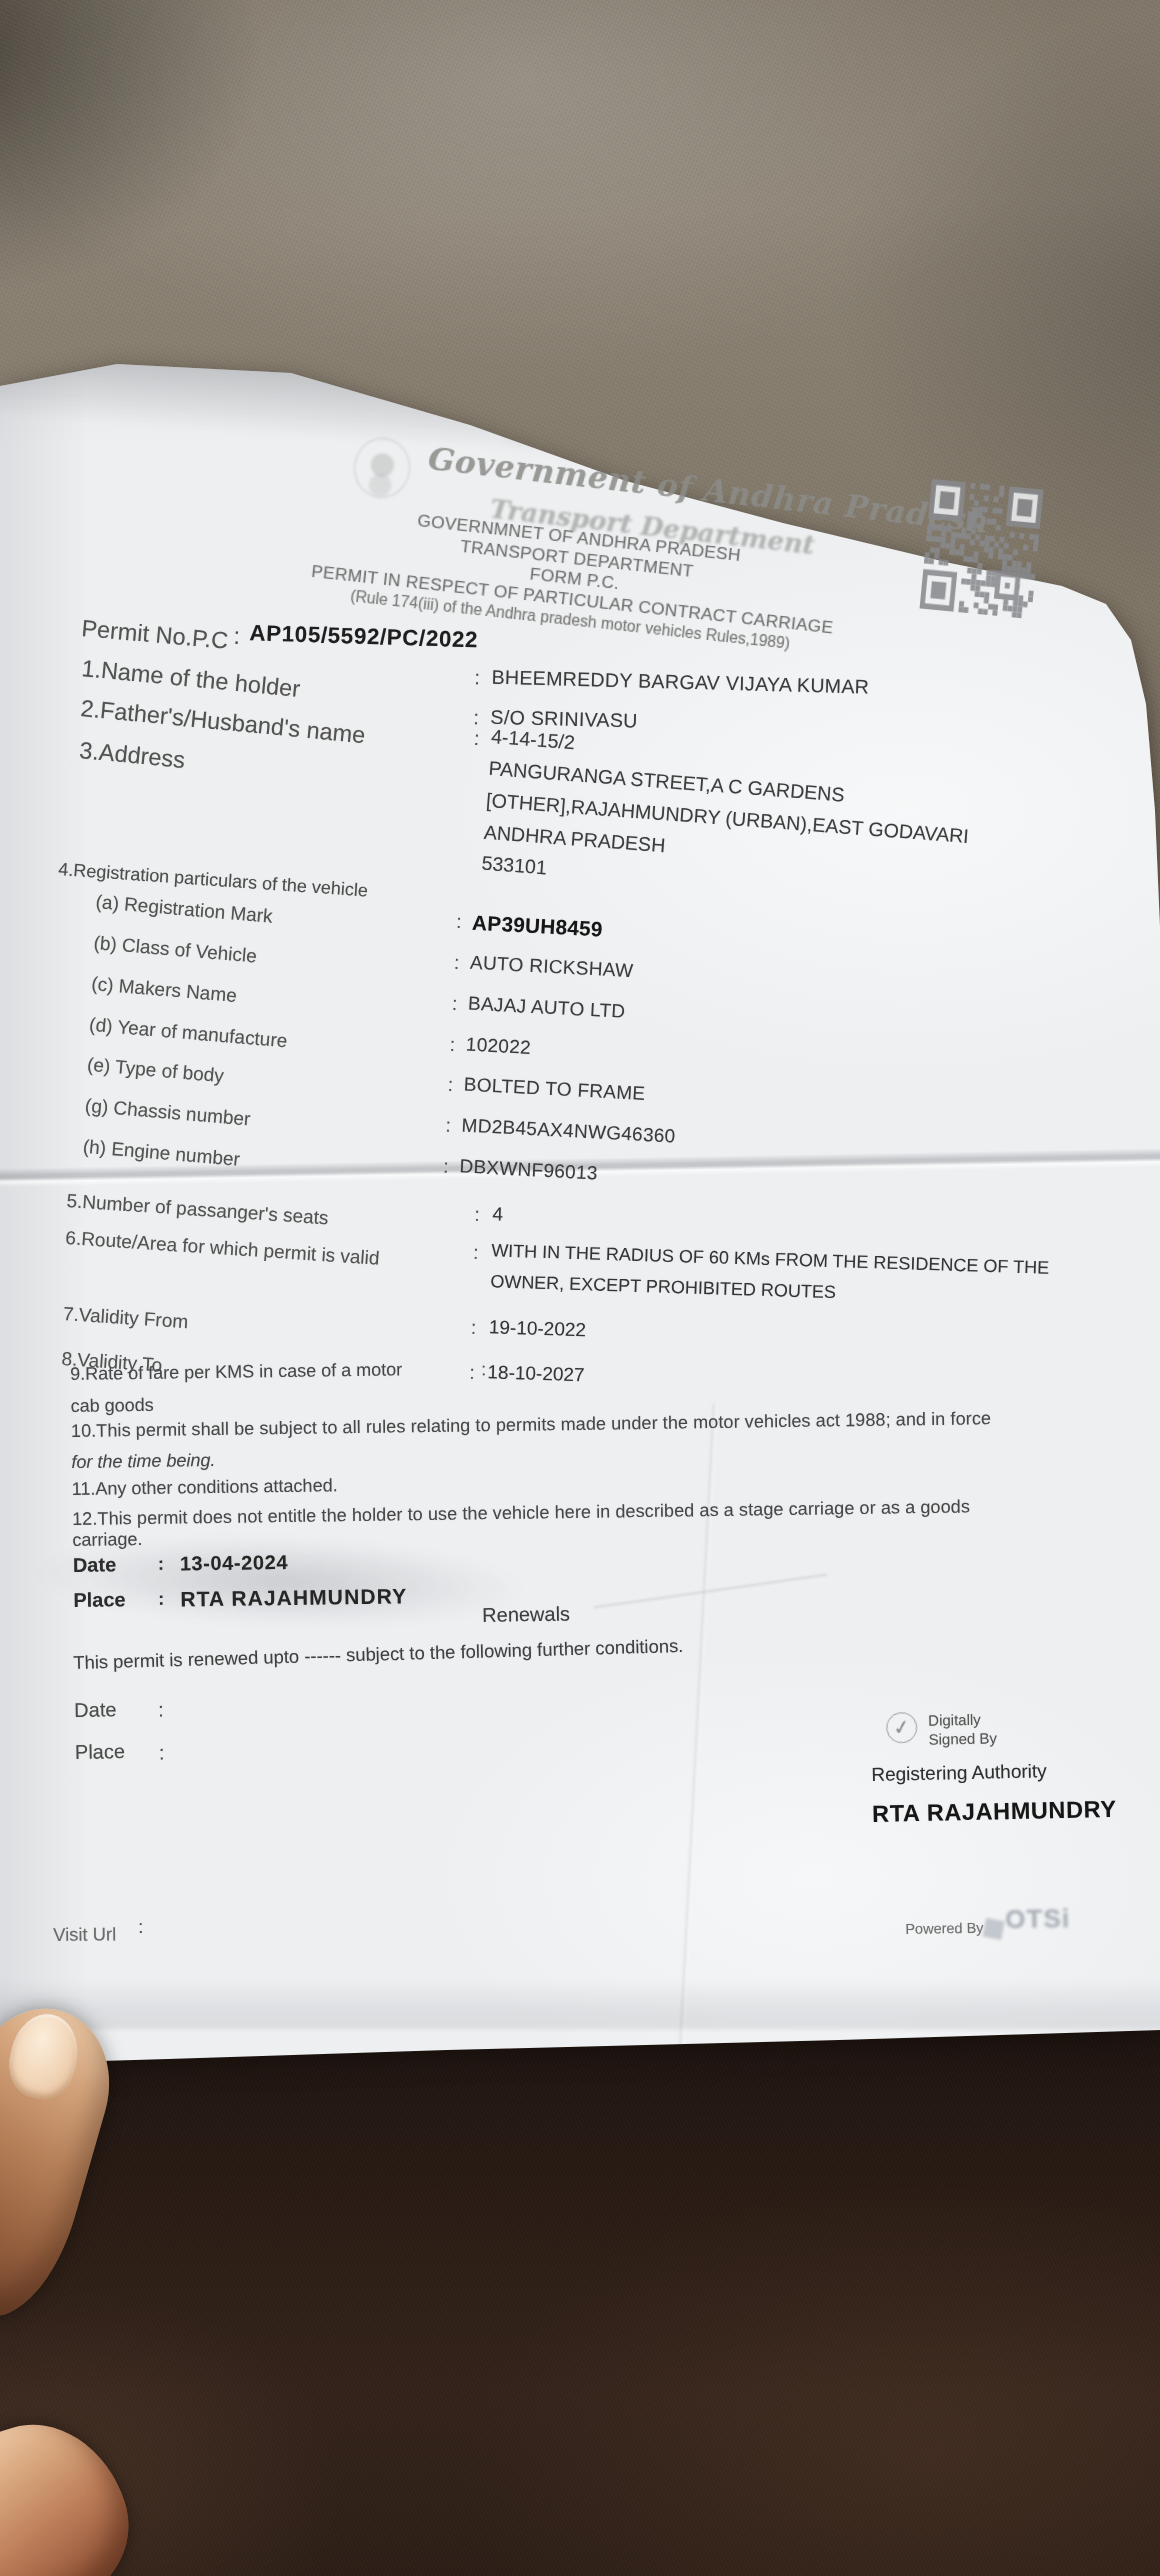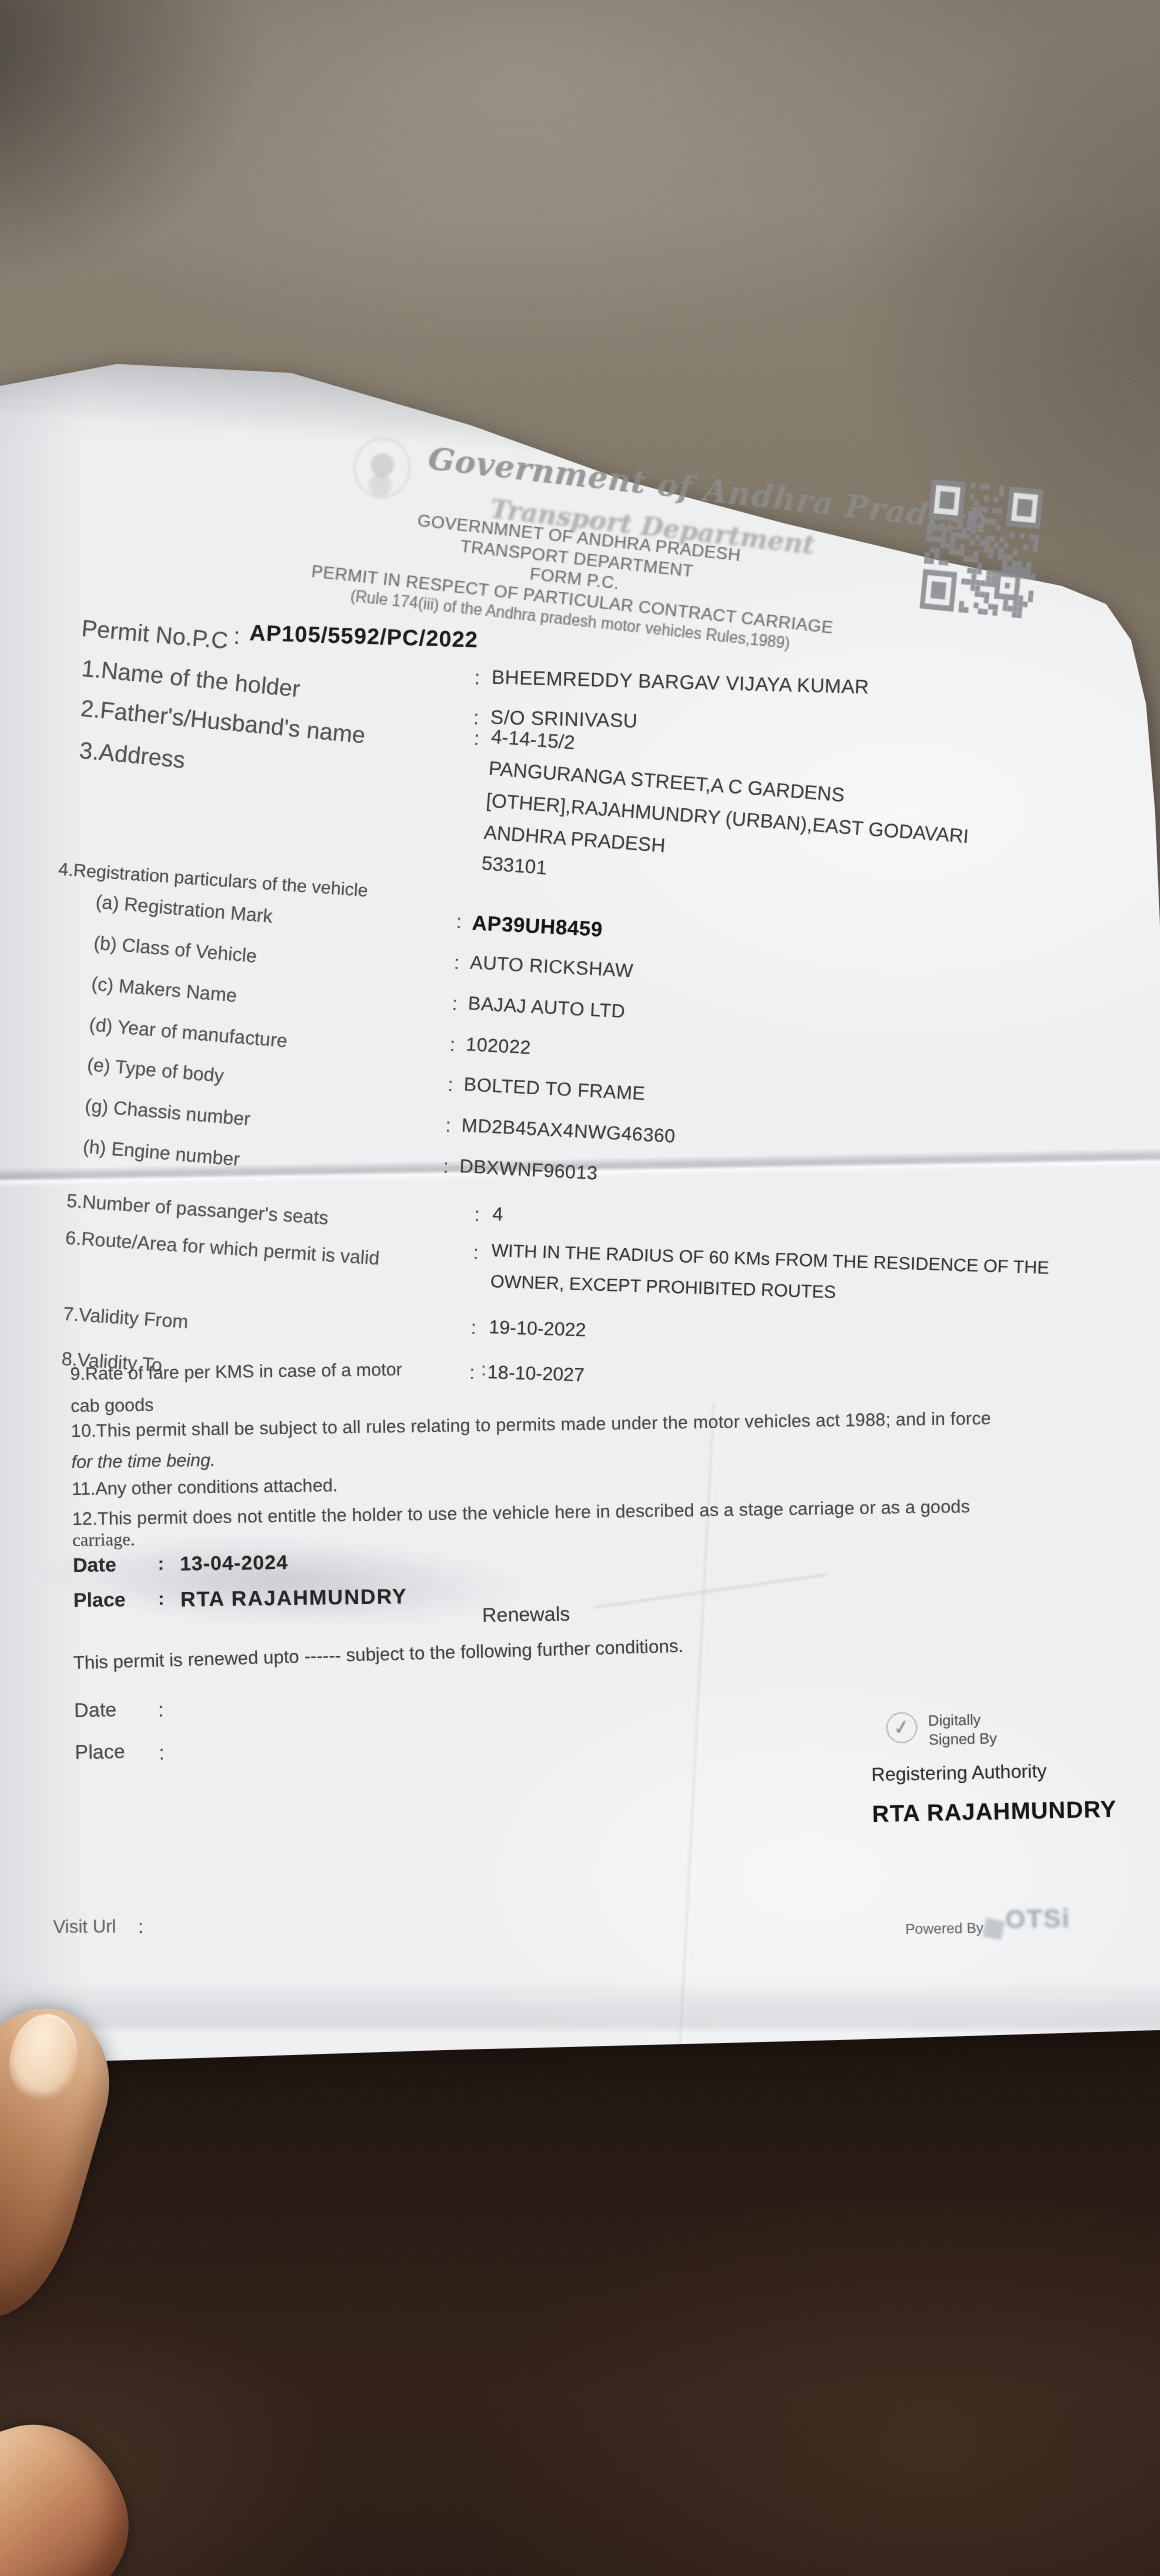--- a/index.html
+++ b/index.html
@@ -109,21 +109,21 @@
   .i5l{left:0;top:0;} .i5c{left:408px;top:1.1px;} .i5v{left:426px;top:0;}
   .i6l{left:0;top:37px;} .i6c{left:408px;top:39px;} .i6v1{left:426px;top:37px;font-size:18px;} .i6v2{left:426px;top:68px;font-size:18px;}
   .i7l{left:0;top:113px;} .i7c{left:408px;top:114px;} .i7v{left:426px;top:113px;}
   .i8l{left:0;top:158px;} .i8c{left:408px;top:159px;} .i8v{left:426px;top:158px;}
   .s-items .val{color:#343434;}
 
   .s-clauses{left:70px;top:1364px;transform:rotate(-0.8deg);font-size:18px;color:#474747;}
   .c9a{left:0;top:0;}  .c9c{left:411px;top:1.1px;} .c9b{left:0;top:32px;}
   .c10a{left:0;top:57px;letter-spacing:0.1px;} .c10b{left:0;top:88px;font-style:italic;}
   .c11{left:0;top:115px;}
-  .c12a{left:0;top:145px;letter-spacing:0.1px;} .c12b{left:0;top:166px;font-family:Liberation Serif, serif;}
+  .c12a{left:0;top:145px;letter-spacing:0.1px;} .c12b{left:0;top:166px;}
   .dt-l{left:0;top:190px;font-size:20px;font-weight:600;color:#2c2c2c;}
   .dt-c{left:85px;top:191px;font-weight:600;color:#2c2c2c;}
   .dt-v{left:107px;top:190px;font-size:20px;font-weight:600;color:#262626;letter-spacing:0.6px;}
   .pl-l{left:0;top:225px;font-size:20px;font-weight:600;color:#2c2c2c;}
   .pl-c{left:85px;top:226px;font-weight:600;color:#2c2c2c;}
   .pl-v{left:107px;top:225px;font-size:21px;font-weight:600;color:#262626;letter-spacing:1.1px;}
 
   .s-renewals{left:482px;top:1604px;transform:rotate(-1deg);font-size:20px;color:#3d3d3d;}
   .s-sentence{left:73px;top:1652px;transform:rotate(-1.6deg);font-size:18.4px;color:#3f3f3f;}
   .s-blanks{left:74px;top:1699px;transform:rotate(-1deg);font-size:20px;color:#4a4a48;}
@@ -480,21 +480,21 @@
 
   <div class="sec s-sign">
     <span class="chk">✓</span>
     <span class="sg1">Digitally</span>
     <span class="sg2">Signed By</span>
     <span class="sg-auth">Registering Authority</span>
     <span class="sg-off">RTA RAJAHMUNDRY</span>
   </div>
 
   <div class="sec s-visit">
-    <span style="left:0;top:0">Visit Url</span>
+    <span style="left:0;top:8px">Visit Url</span>
     <span class="colon">:</span>
   </div>
 
   <div class="sec s-powered">
     <span class="pw">Powered By</span>
     <span class="brand-cube"></span>
     <span class="brand">OTSi</span>
   </div>
 
 </div>

